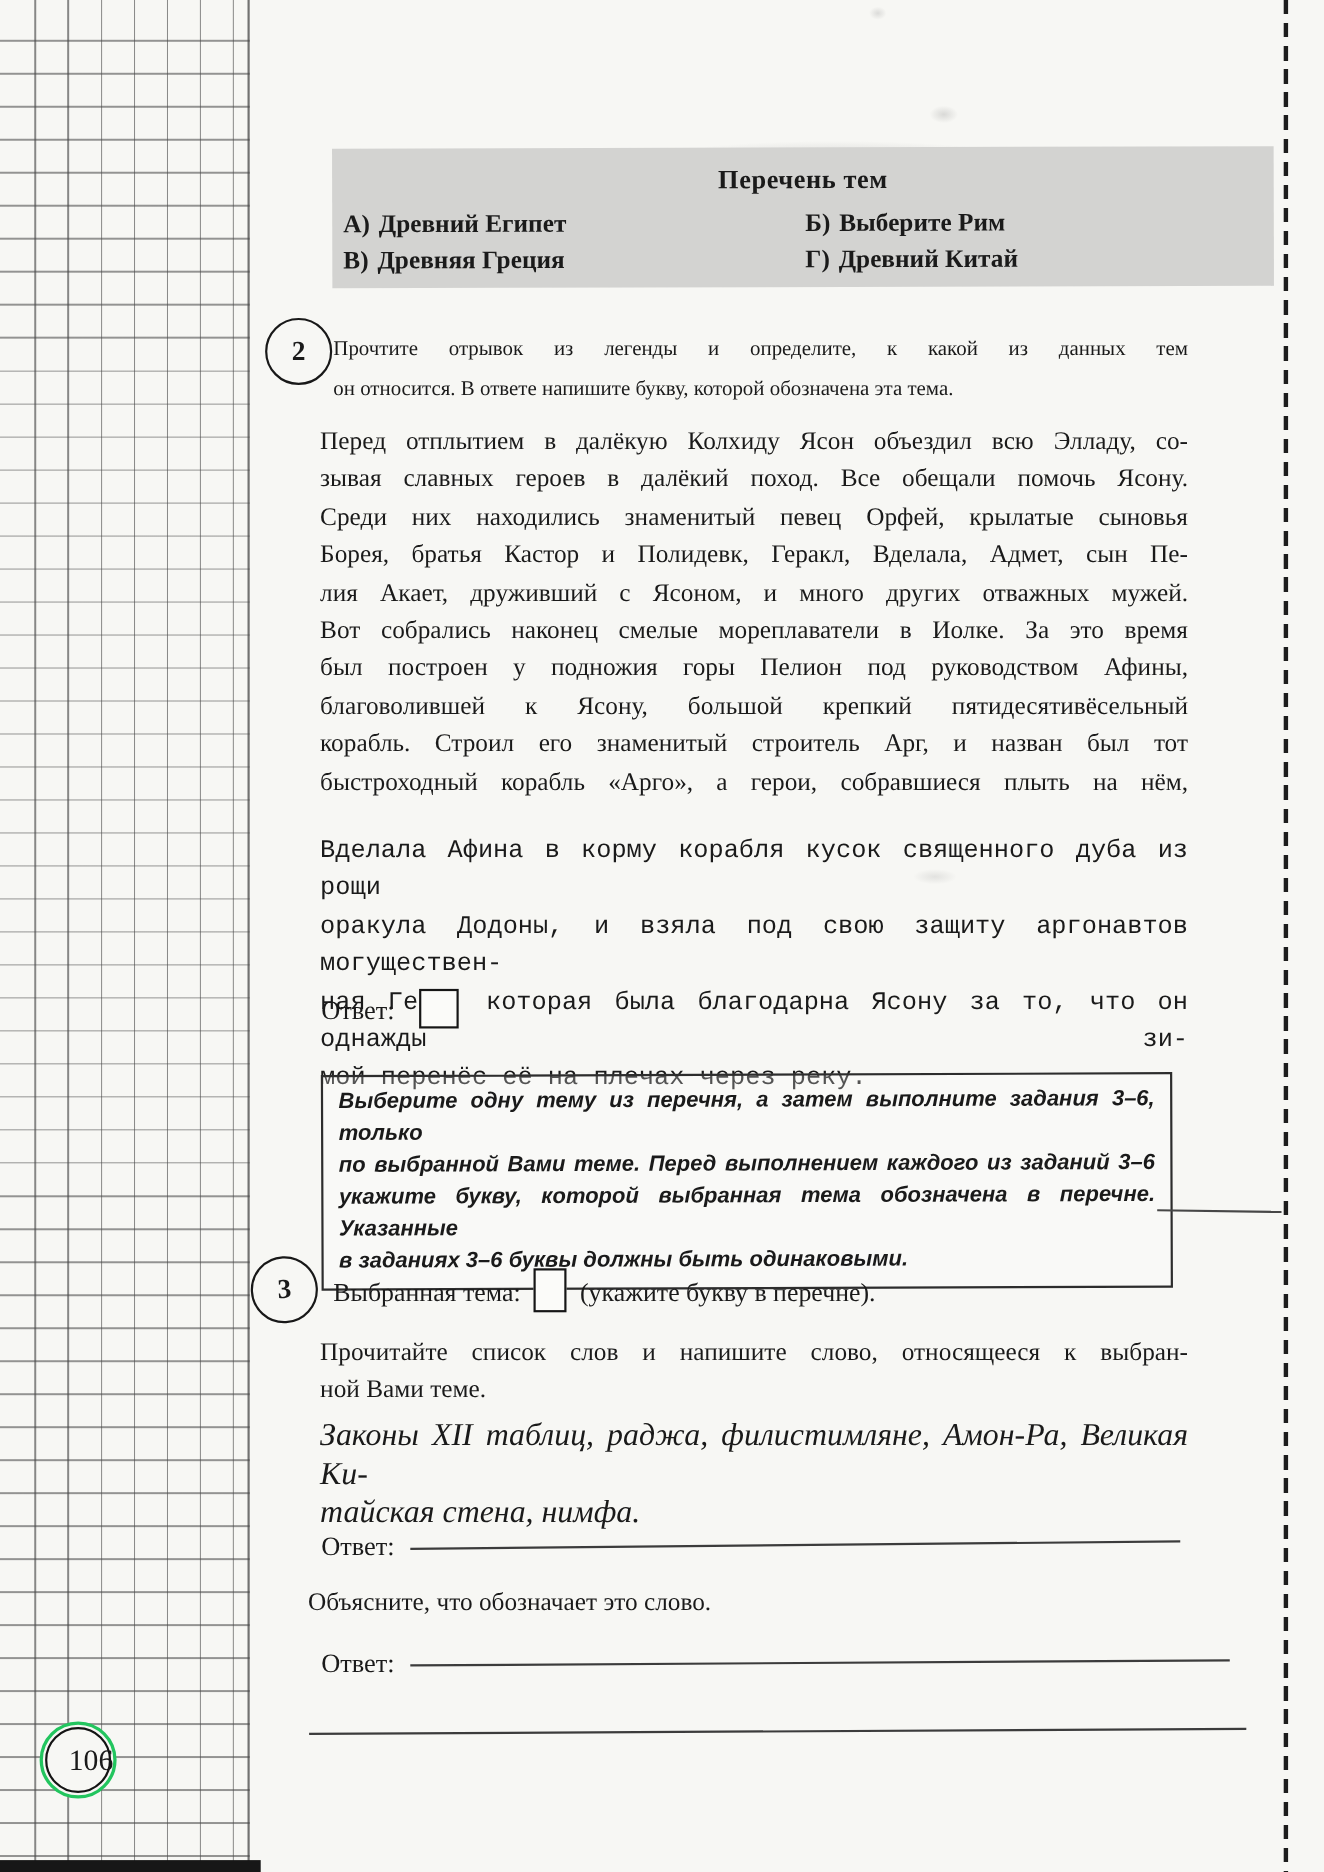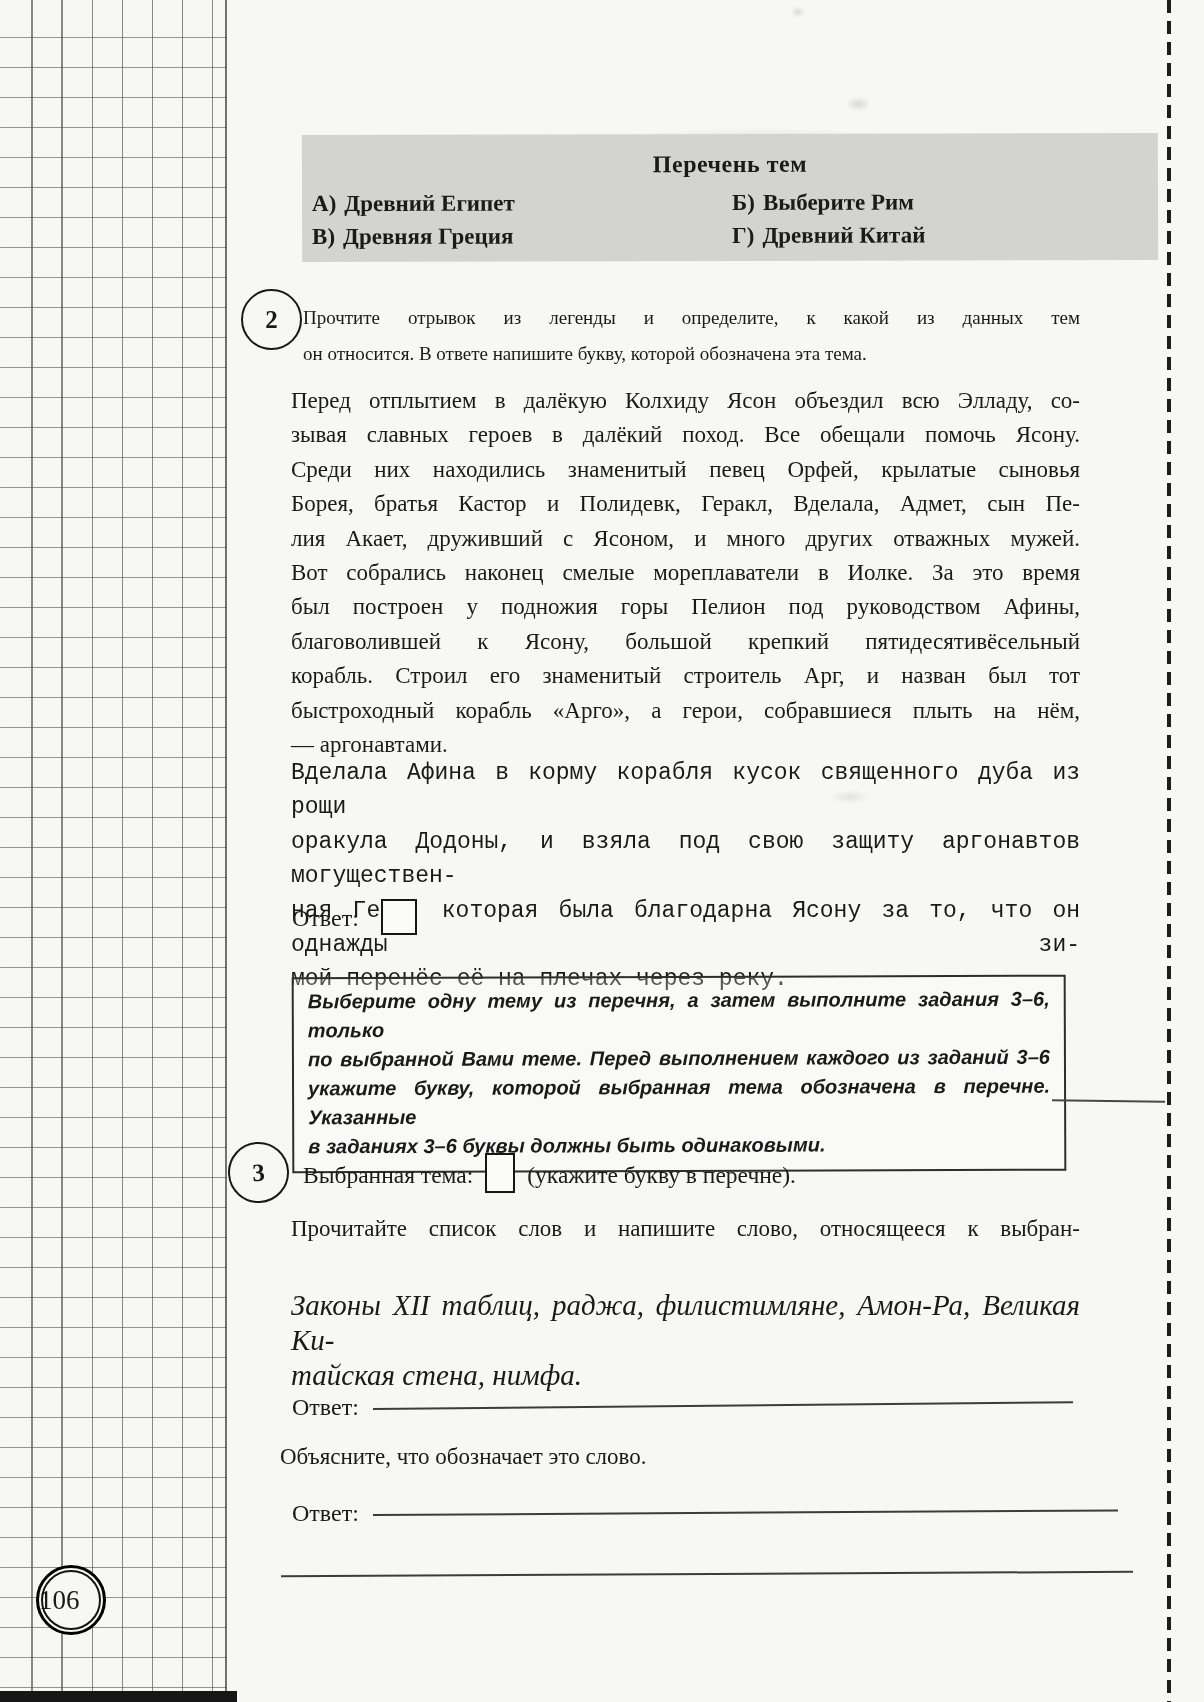--- a/index.html
+++ b/index.html
@@ -75,22 +75,22 @@
     background:#474747;transform:rotate(0.8deg);}
   
   .chosen-row{position:absolute;left:303px;top:1153px;font-size:23.5px;white-space:nowrap;}
   .prompt3{position:absolute;left:291px;top:1212px;width:789px;font-size:23px;line-height:34px;}
   .wordlist{position:absolute;left:291px;top:1288px;width:789px;font-style:italic;
     font-size:29px;line-height:35px;}
   .explain{position:absolute;left:280px;top:1444px;font-size:23px;}
   
   .page-number{
     position:absolute;left:36px;top:1565px;width:64px;height:64px;
-    border:3px solid #000000;border-radius:50%;
-    display:flex;align-items:center;justify-content:flex-start;font-size:27px;
+    border:3px solid #22c55e;border-radius:50%;
+    display:flex;align-items:center;justify-content:flex-end;font-size:27px;
     background:#f7f7f4;
   }
   .page-number .inner-ring{position:absolute;inset:2px;border:2px solid #141414;border-radius:50%;}
   
   .smudge{position:absolute;pointer-events:none;
     background:radial-gradient(ellipse at center, rgba(110,110,110,.22), transparent 70%);}
   .sm1{left:600px;top:128px;width:320px;height:30px;}
   .sm2{left:520px;top:185px;width:220px;height:55px;opacity:.6;}
   .sm3{left:845px;top:96px;width:26px;height:16px;}
   .sm4{left:790px;top:6px;width:16px;height:12px;opacity:.9;}
@@ -131,21 +131,20 @@
   <div class="jline">Перед отплытием в далёкую Колхиду Ясон объездил всю Элладу, со-</div>
   <div class="jline">зывая славных героев в далёкий поход. Все обещали помочь Ясону.</div>
   <div class="jline">Среди них находились знаменитый певец Орфей, крылатые сыновья</div>
   <div class="jline">Борея, братья Кастор и Полидевк, Геракл, Вделала, Адмет, сын Пе-</div>
   <div class="jline">лия Акает, друживший с Ясоном, и много других отважных мужей.</div>
   <div class="jline">Вот собрались наконец смелые мореплаватели в Иолке. За это время</div>
   <div class="jline">был построен у подножия горы Пелион под руководством Афины,</div>
   <div class="jline">благоволившей к Ясону, большой крепкий пятидесятивёсельный</div>
   <div class="jline">корабль. Строил его знаменитый строитель Арг, и назван был тот</div>
   <div class="jline">быстроходный корабль «Арго», а герои, собравшиеся плыть на нём,</div>
-  <div class="line">— аргонавтами.</div>
 </div>
 
 <div class="legend2">
   <div class="jline">Вделала Афина в корму корабля кусок священного дуба из рощи</div>
   <div class="jline">оракула Додоны, и взяла под свою защиту аргонавтов могуществен-</div>
   <div class="jline">ная Гера, которая была благодарна Ясону за то, что он однажды зи-</div>
   <div class="line">мой перенёс её на плечах через реку.</div>
 </div>
 
 <div class="answer-row2">
@@ -162,20 +161,21 @@
 
 <div class="badge badge3">
   <span>3</span>
 </div>
 <div class="chosen-row">
   <span>Выбранная тема:</span><span class="small-square"></span><span>(укажите букву в перечне).</span>
 </div>
 
 <div class="prompt3">
   <div class="jline">Прочитайте список слов и напишите слово, относящееся к выбран-</div>
+  <div class="line">ной Вами теме.</div>
 </div>
 
 <div class="wordlist">
   <div class="jline">Законы XII таблиц, раджа, филистимляне, Амон-Ра, Великая Ки-</div>
   <div class="line">тайская стена, нимфа.</div>
 </div>
 
 <div class="answer-row row-a">
   <span>Ответ:</span><span class="answer-underline u1"></span>
 </div>

